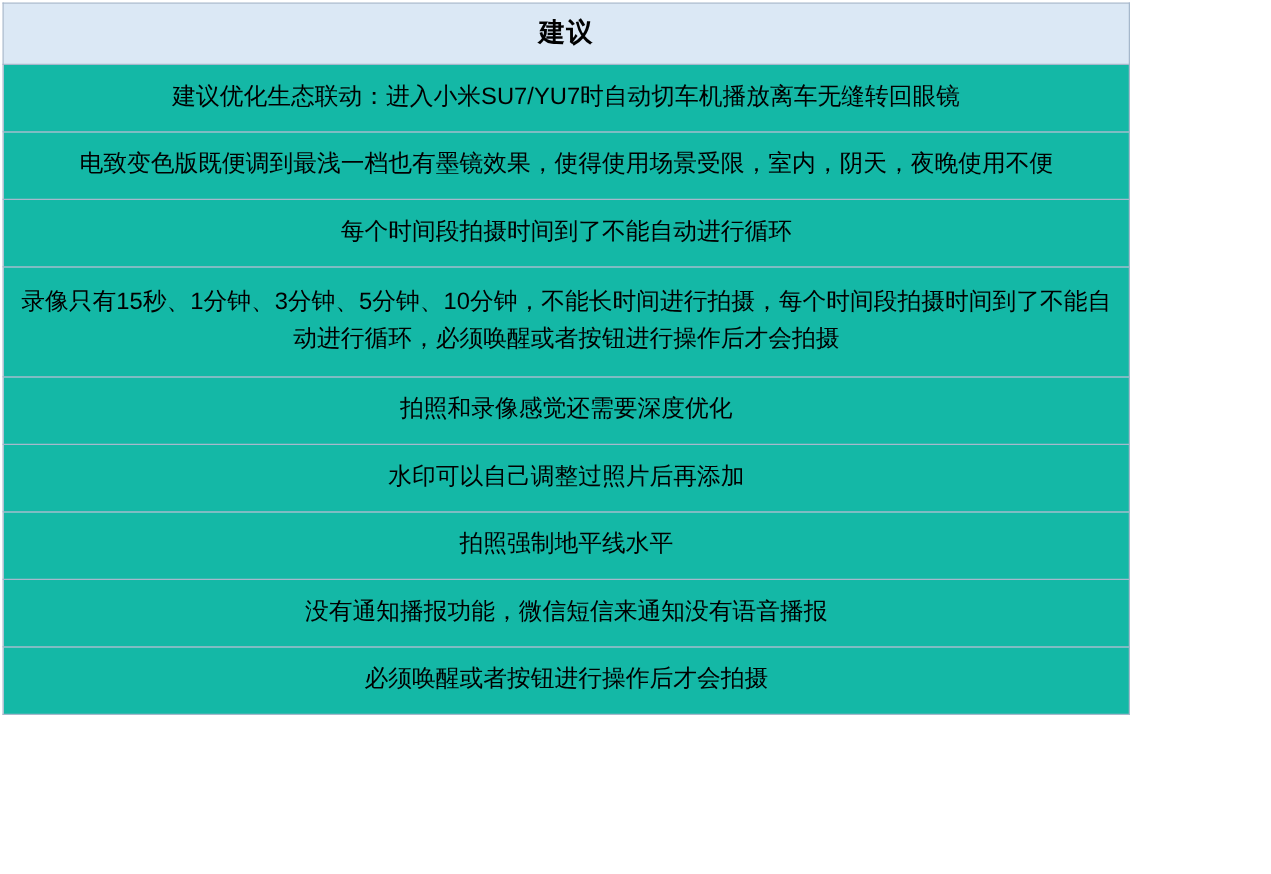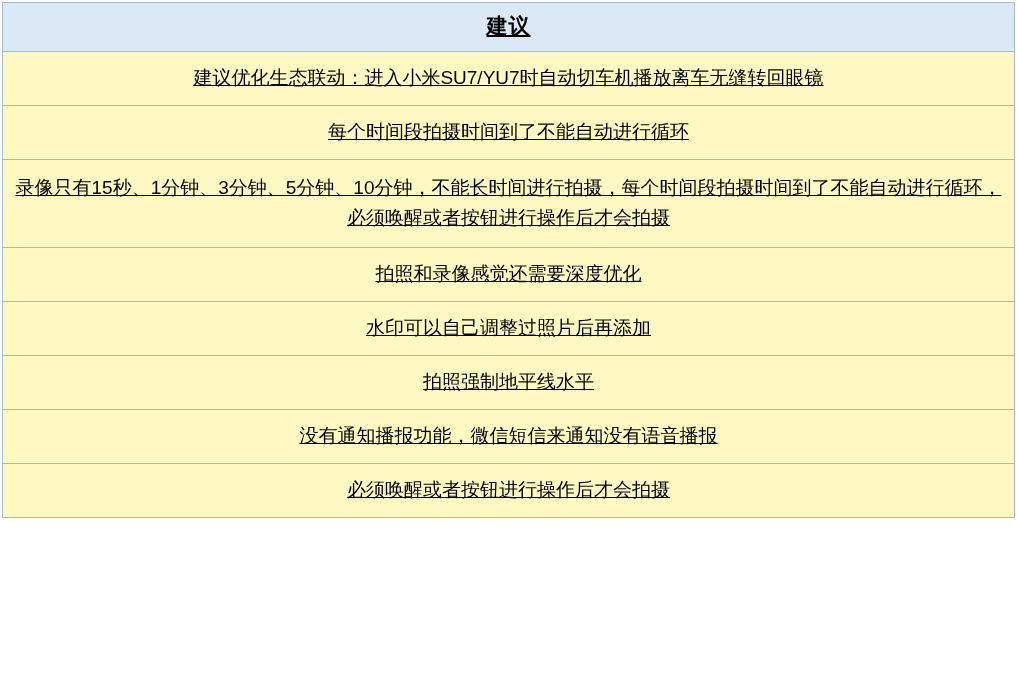--- a/index.html
+++ b/index.html
@@ -13,40 +13,39 @@
     font-family: "Liberation Sans", sans-serif;
     overflow: hidden;
   }
   .sheet {
     width: 1017px;
     box-sizing: border-box;
   }
   table.suggestion-table {
     border-collapse: collapse;
     table-layout: fixed;
-    width: 1013px;
+    width: 902px;
     margin: 2px 0 0 2px;
-    text-decoration: underline;
   }
   table.suggestion-table td,
   table.suggestion-table th {
     border: 1px solid #a6b8cc;
     box-sizing: border-box;
   }
   th.header-cell {
     background: #dbe8f5;
     color: #000000;
     font-size: 21px;
     font-weight: bold;
     text-align: center;
     padding: 9px 6px 11px 6px;
     letter-spacing: 1px;
   }
   td.row-cell {
-    background: #fef9c3;
+    background: #14b8a6;
     color: #000000;
     font-size: 19px;
     line-height: 30px;
     text-align: center;
     padding: 11px 8px 12px 8px;
     word-break: break-all;
   }
   td.row-cell.tall {
     padding-top: 13px;
     padding-bottom: 14px;
@@ -60,20 +59,23 @@
     <thead>
       <tr>
         <th class="header-cell">建议</th>
       </tr>
     </thead>
     <tbody>
       <tr>
         <td class="row-cell">建议优化生态联动：进入小米SU7/YU7时自动切车机播放离车无缝转回眼镜</td>
       </tr>
       <tr>
+        <td class="row-cell">电致变色版既便调到最浅一档也有墨镜效果，使得使用场景受限，室内，阴天，夜晚使用不便</td>
+      </tr>
+      <tr>
         <td class="row-cell">每个时间段拍摄时间到了不能自动进行循环</td>
       </tr>
       <tr>
         <td class="row-cell tall">录像只有15秒、1分钟、3分钟、5分钟、10分钟，不能长时间进行拍摄，每个时间段拍摄时间到了不能自动进行循环，必须唤醒或者按钮进行操作后才会拍摄</td>
       </tr>
       <tr>
         <td class="row-cell">拍照和录像感觉还需要深度优化</td>
       </tr>
       <tr>
         <td class="row-cell">水印可以自己调整过照片后再添加</td>

